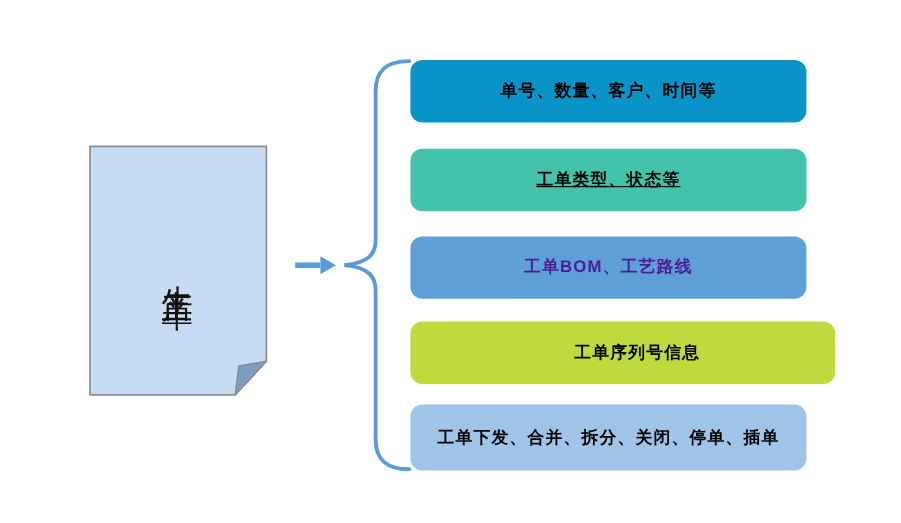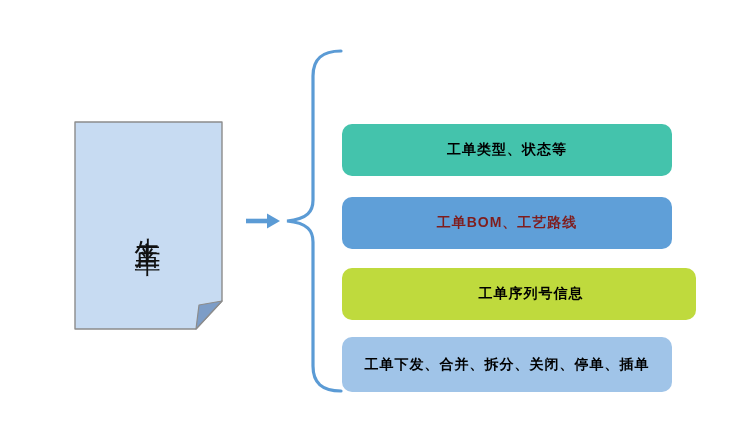--- a/index.html
+++ b/index.html
@@ -48,21 +48,21 @@
     display: flex;
     align-items: center;
     justify-content: center;
     font-size: 14px;
     font-weight: bold;
     letter-spacing: 1px;
     color: #000000;
     text-align: center;
   }
   .b1 { top: 50px; }
-  .b2 { top: 124px; }
+  .b2 { top: 124px; text-decoration: underline; }
   .b3 { top: 197px; }
   .b4 { top: 268px; padding-left: 24px; }
   .b5 { top: 337px; height: 55px; }
 </style>
 </head>
 <body>
 
 <div class="canvas">
 
   <svg class="shape-layer" viewBox="0 0 751 436" xmlns="http://www.w3.org/2000/svg">
@@ -77,24 +77,27 @@
              C 322 51 313 59 313 76
              L 313 200
              C 313 211 308 219 287 221
              C 308 223 313 231 313 242
              L 313 366
              C 313 383 322 391 341 391" fill="none" stroke="#5b9bd5" stroke-width="3.2" stroke-linecap="round"></path>
   </svg>
 
   <div class="doc-label">生产工单</div>
 
+  <div class="branch b1" style="background: rgb(8, 148, 200); color: rgb(0, 0, 0);">
+    <span>单号、数量、客户、时间等</span>
+  </div>
   <div class="branch b2" style="background: rgb(68, 195, 172); color: rgb(0, 0, 0);">
     <span>工单类型、状态等</span>
   </div>
-  <div class="branch b3" style="background: rgb(95, 159, 216); color: #7f1d1d;">
+  <div class="branch b3" style="background: rgb(95, 159, 216); color: #4c1d95;">
     <span>工单BOM、工艺路线</span>
   </div>
   <div class="branch b4" style="background: rgb(191, 218, 61); color: rgb(0, 0, 0);">
     <span>工单序列号信息</span>
   </div>
   <div class="branch b5" style="background: rgb(160, 196, 232); color: rgb(0, 0, 0);">
     <span>工单下发、合并、拆分、关闭、停单、插单</span>
   </div>
 
 </div>

